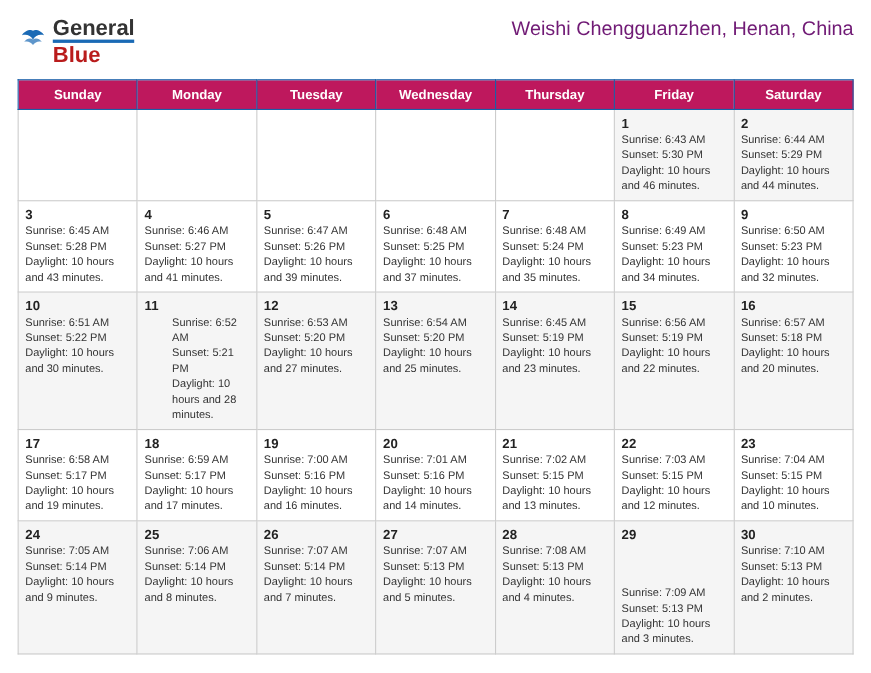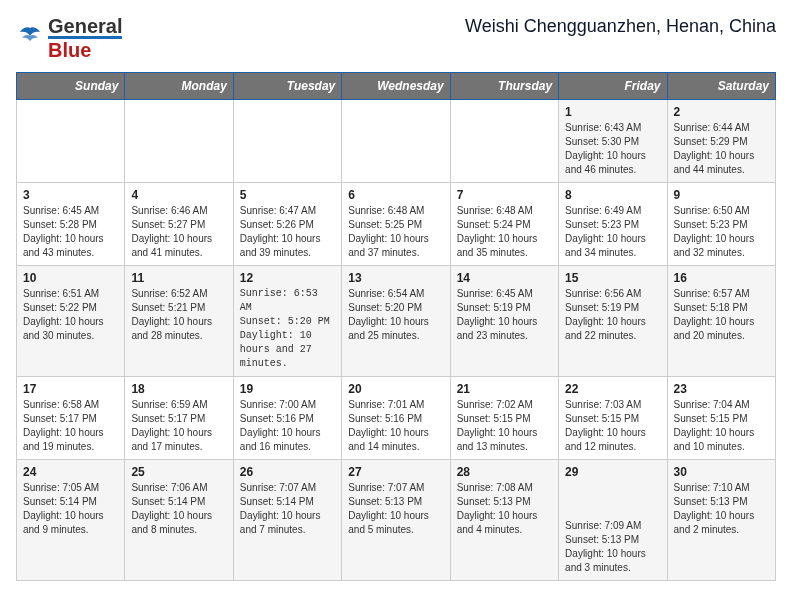--- a/index.html
+++ b/index.html
@@ -20,36 +20,35 @@
       text-align: right;
     }
     .month-title {
       font-size: 36px;
       font-weight: bold;
       color: #222;
       line-height: 1.1;
     }
     .location-title {
       font-size: 18px;
-      color: #0f172a;
+      color: #701a75;
     }
     .calendar-table {
       width: 100%;
       border-collapse: collapse;
       font-size: 11px;
     }
     .calendar-table thead tr th {
-      background: #737373;
+      background: #be185d;
       color: #fff;
-      text-align: right;
+      text-align: center;
       padding: 6px 6px;
       font-size: 12px;
       font-weight: bold;
       border: 1px solid #1a5fa8;
-      font-style: italic;
     }
     .calendar-table tbody tr td {
       vertical-align: top;
       padding: 5px 6px;
       border: 1px solid #ccc;
       width: calc(100% / 7);
       min-height: 80px;
       height: 80px;
       background: #fff;
     }
@@ -184,27 +183,27 @@
       </tr>
       <tr>
         <td>
           <span class="day-num">10</span>
           <div class="day-info" style="white-space: pre-line;">Sunrise: 6:51 AM
 Sunset: 5:22 PM
 Daylight: 10 hours and 30 minutes.</div>
         </td>
         <td>
           <span class="day-num">11</span>
-          <div class="day-info" style="white-space: pre-line;">Sunrise: 6:52 AM
+          <div class="day-info" style="white-space: pre-line; margin-left: 25px;">Sunrise: 6:52 AM
 Sunset: 5:21 PM
 Daylight: 10 hours and 28 minutes.</div>
         </td>
         <td>
           <span class="day-num">12</span>
-          <div class="day-info" style="white-space: pre-line; font-family: Liberation Mono, monospace;">Sunrise: 6:53 AM
+          <div class="day-info" style="white-space: pre-line;">Sunrise: 6:53 AM
 Sunset: 5:20 PM
 Daylight: 10 hours and 27 minutes.</div>
         </td>
         <td>
           <span class="day-num">13</span>
           <div class="day-info" style="white-space: pre-line;">Sunrise: 6:54 AM
 Sunset: 5:20 PM
 Daylight: 10 hours and 25 minutes.</div>
         </td>
         <td>

